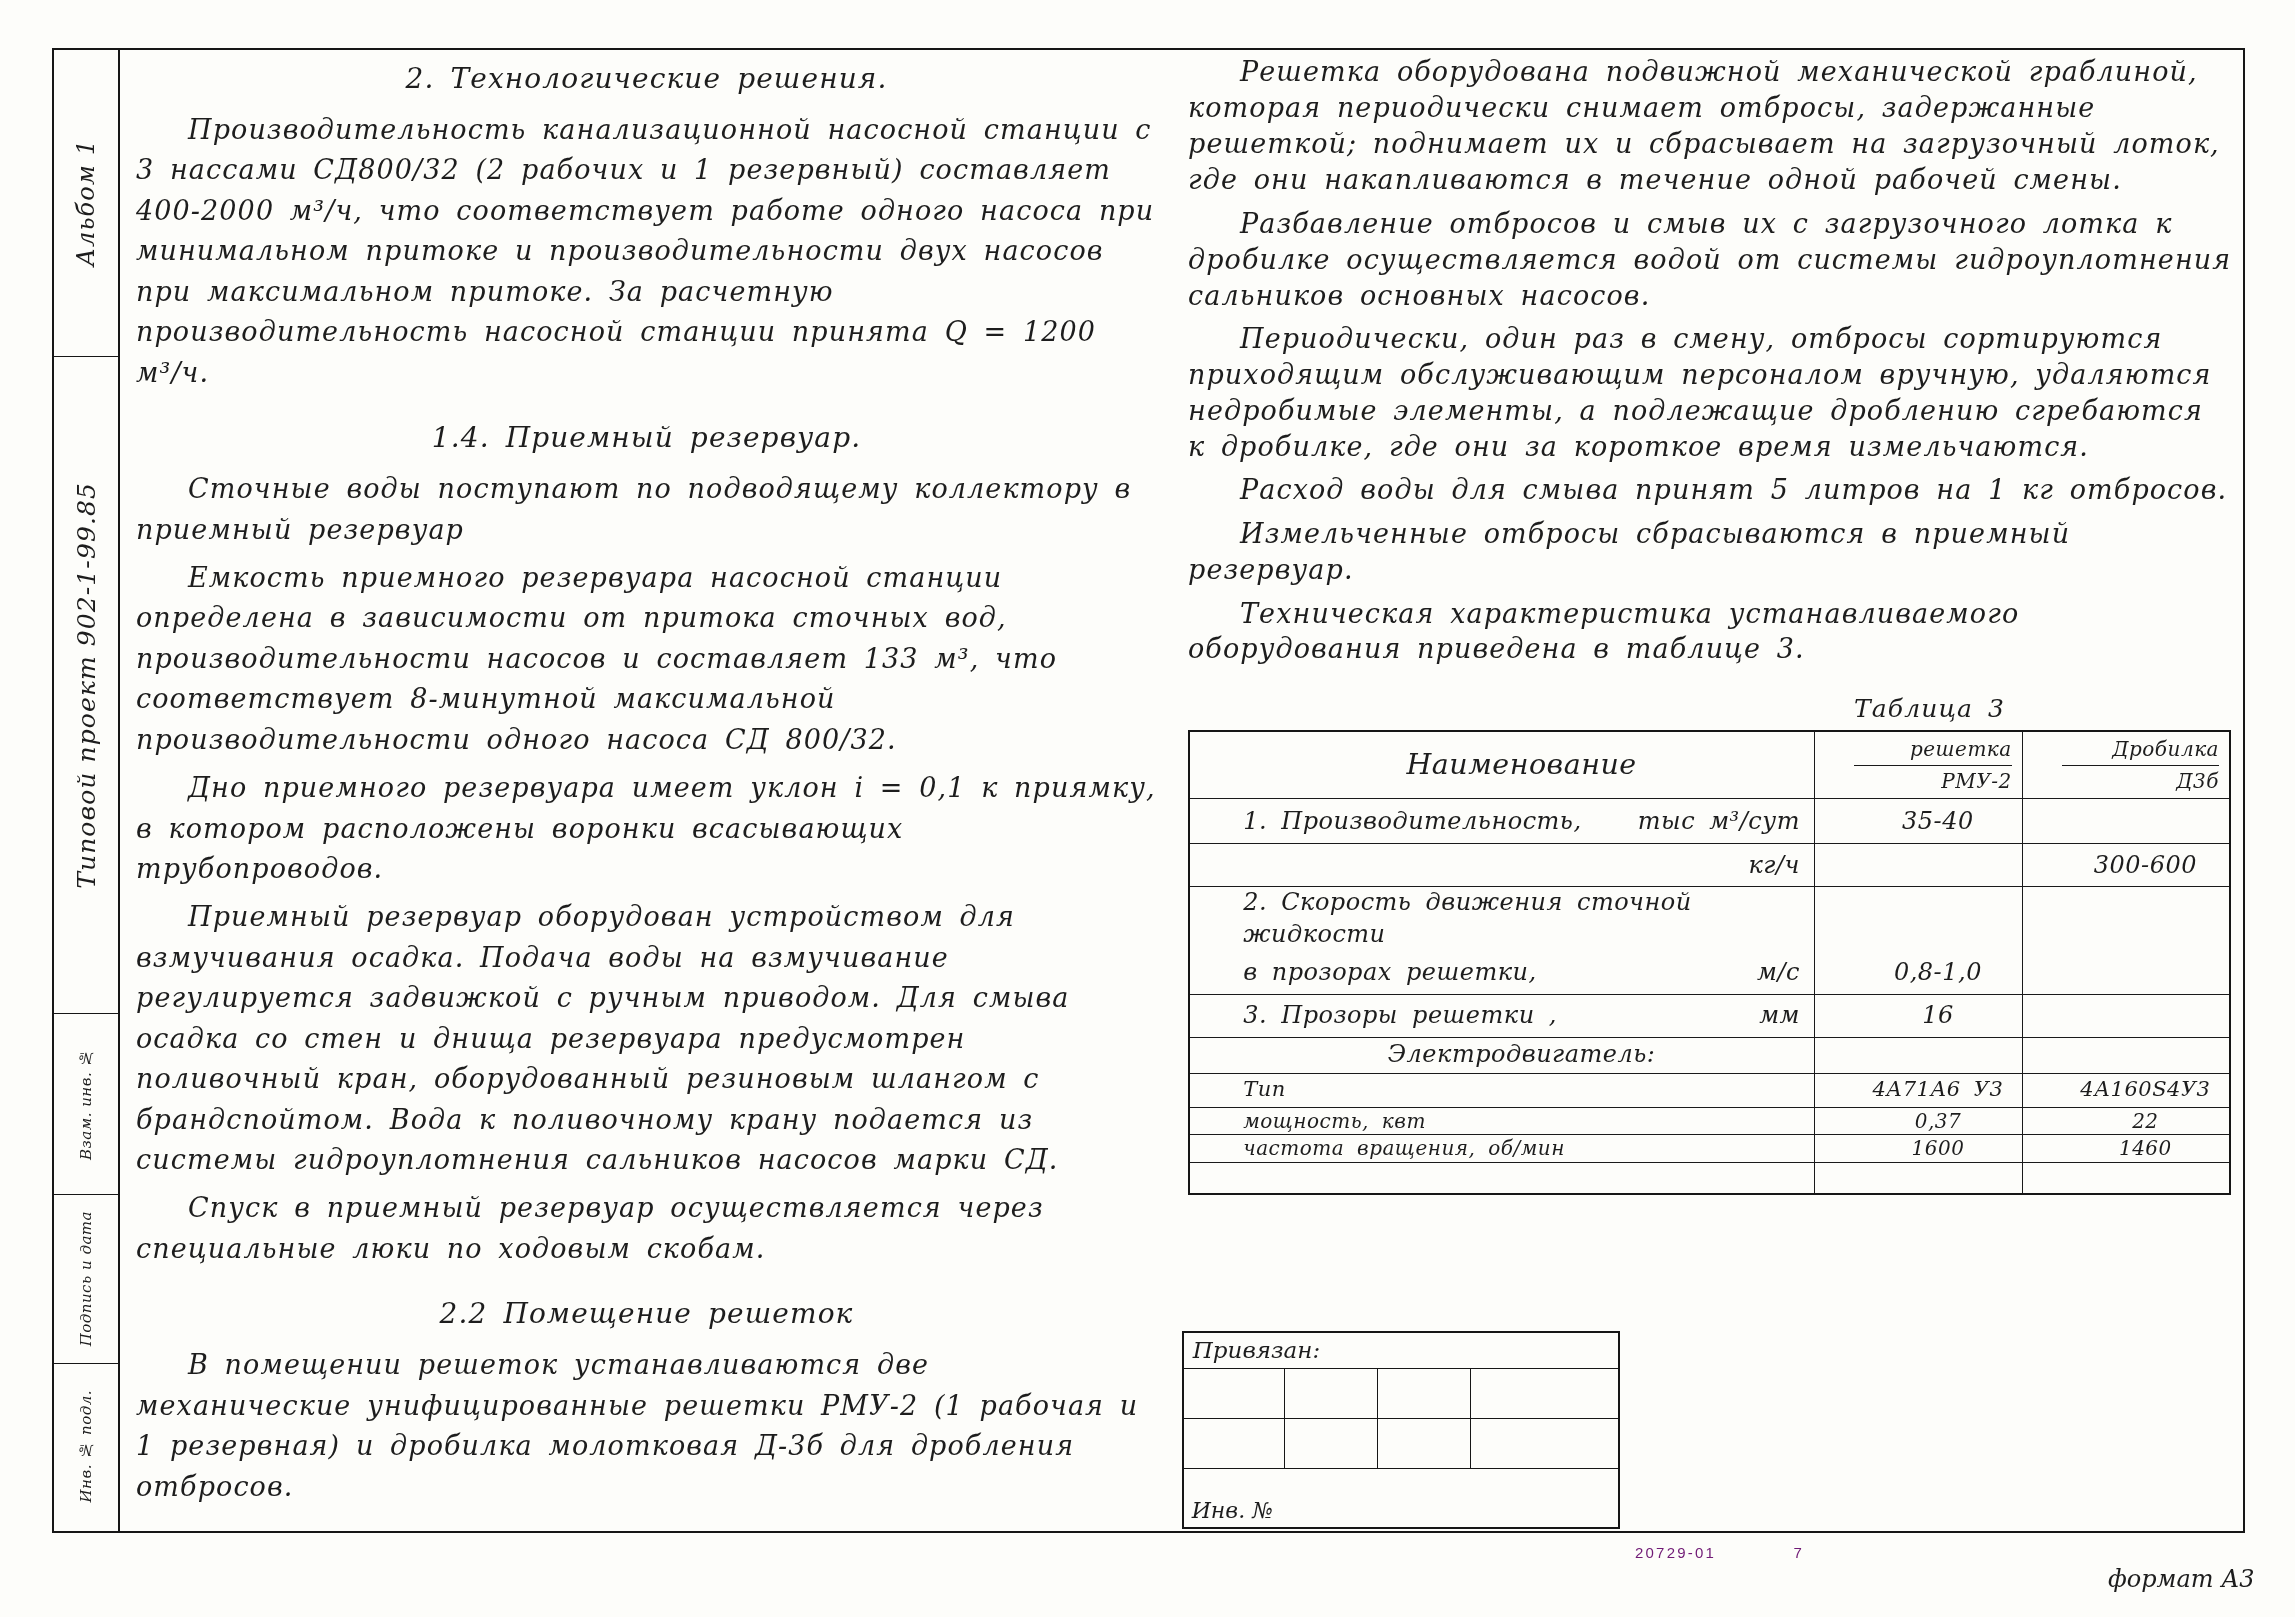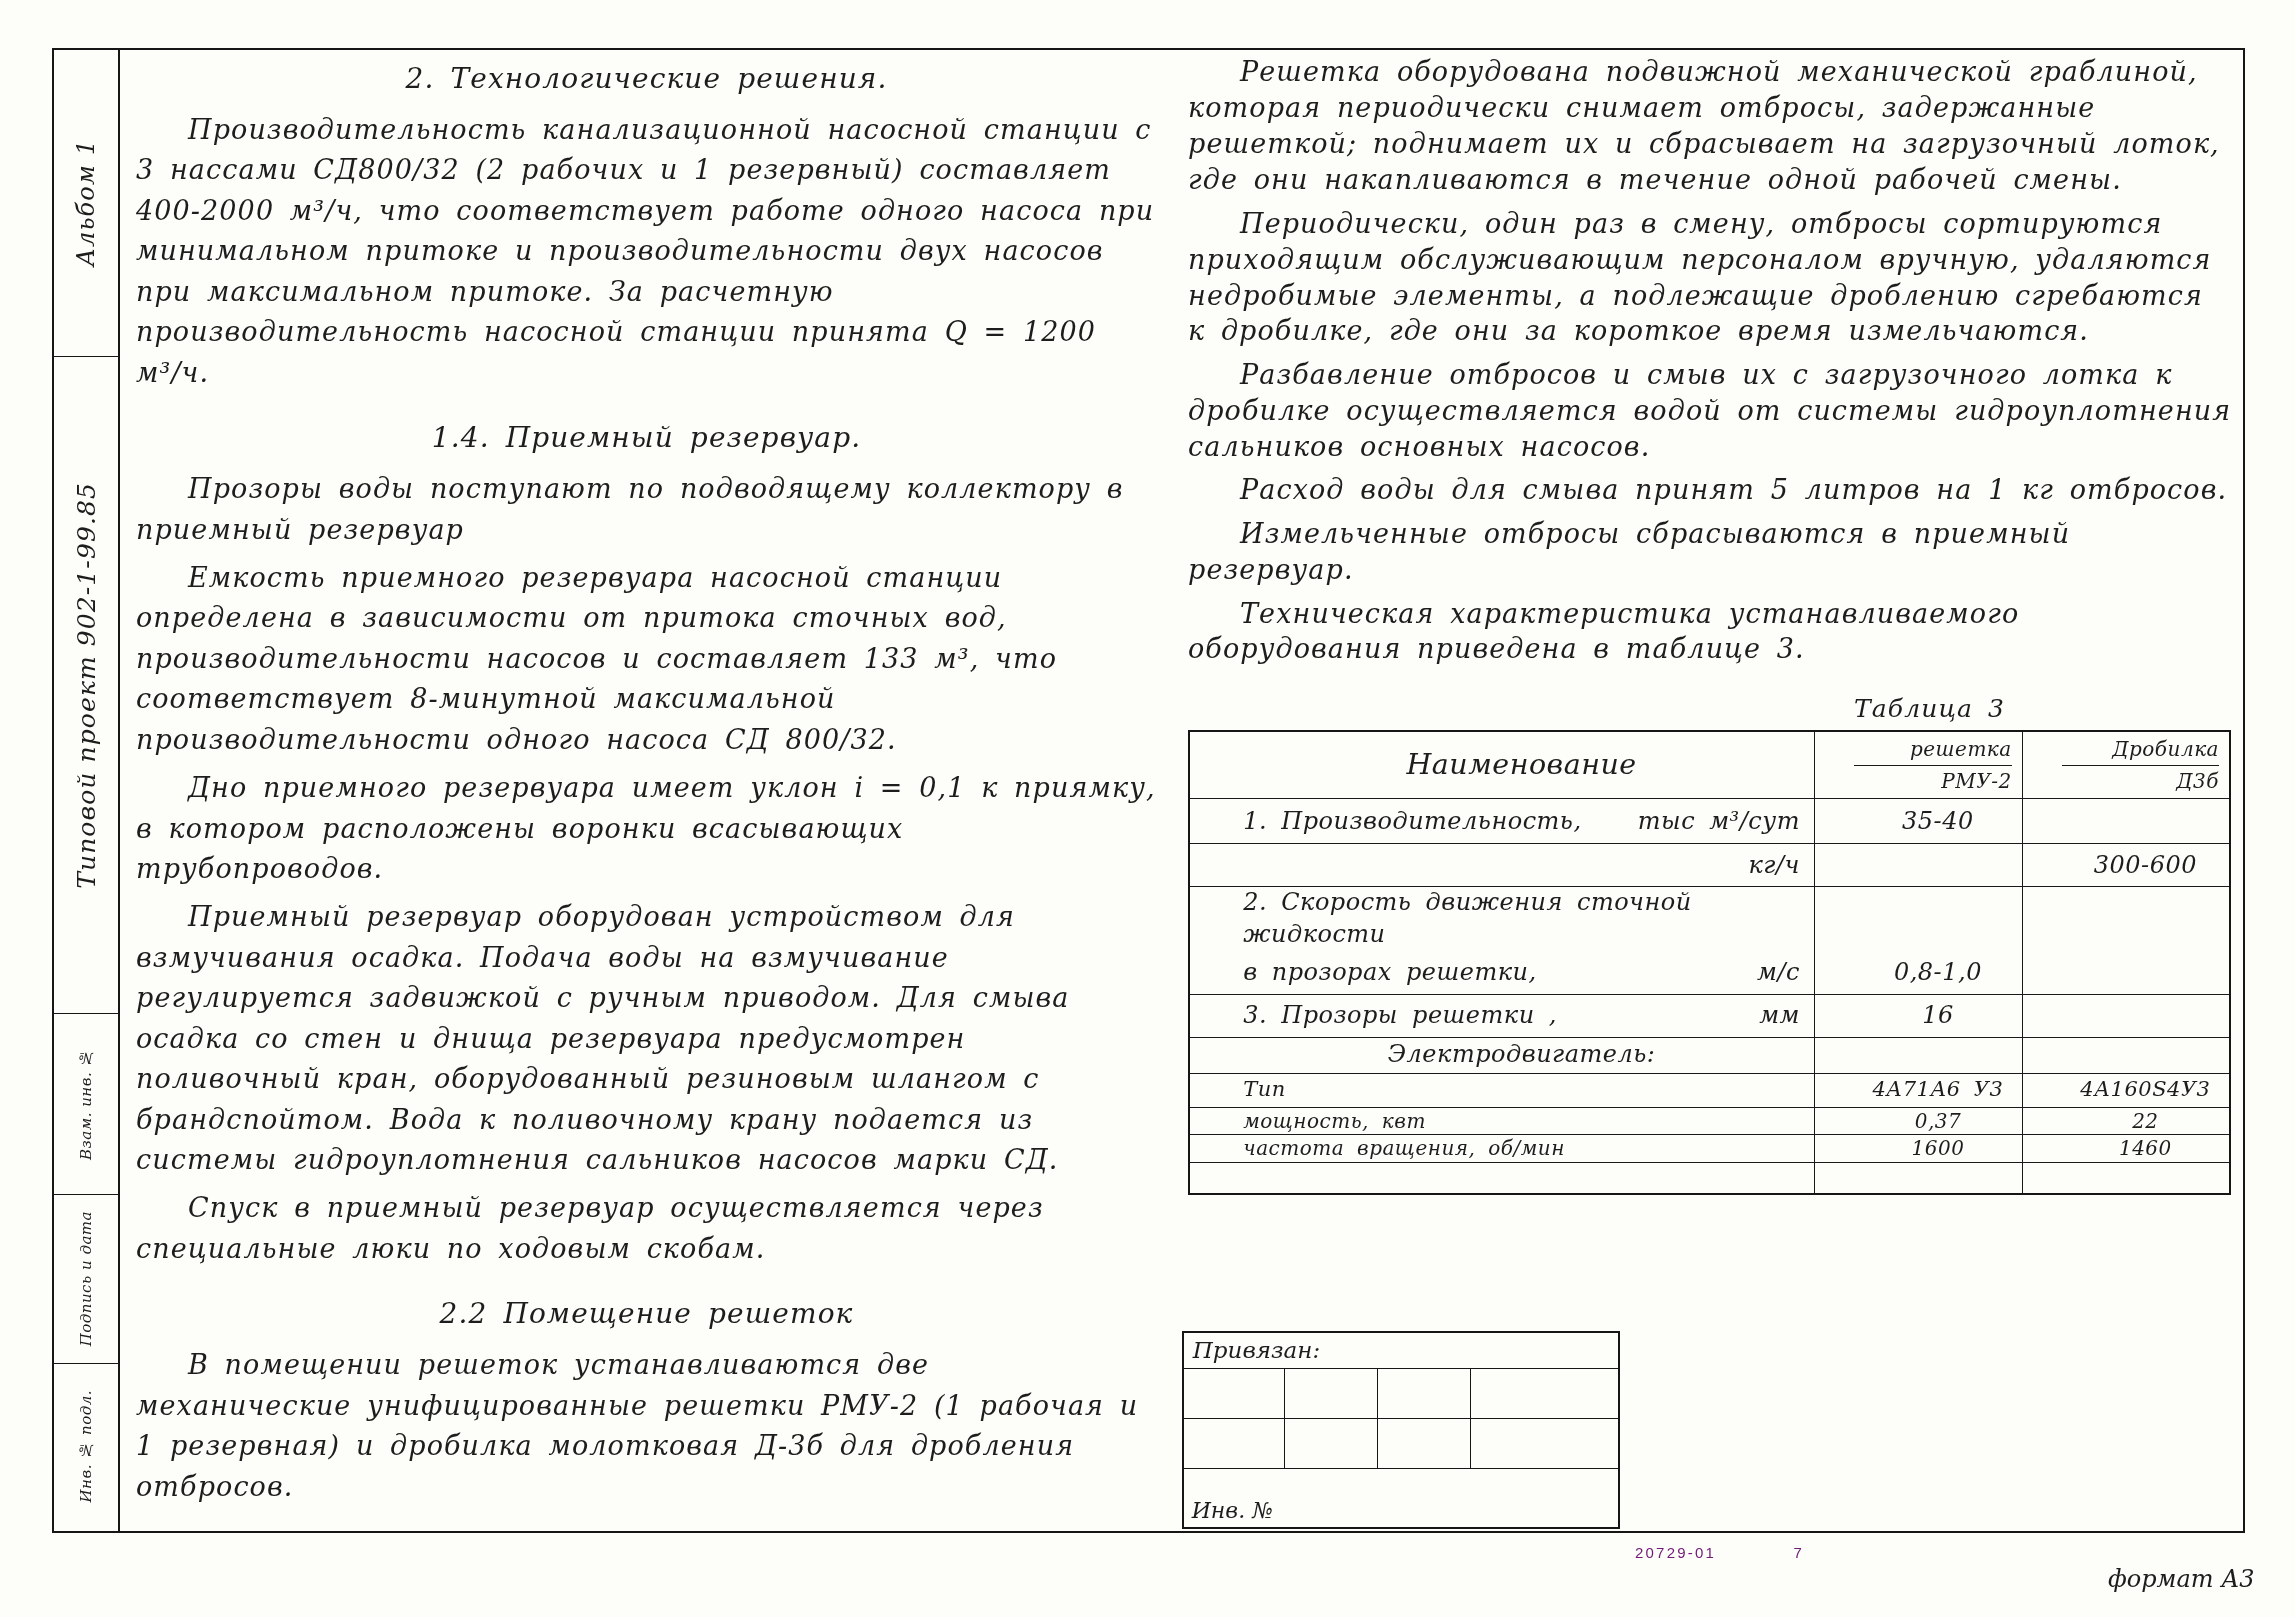--- a/index.html
+++ b/index.html
@@ -200,33 +200,33 @@
       </div>
       <div class="m-cell m-stamp2">
         <span class="vtext">Инв. № подл.</span>
       </div>
     </div>
 
     <div class="col-left">
       <div class="heading">2. Технологические решения.</div>
       <p class="para">Производительность канализационной насосной станции с 3 нассами СД800/32 (2 рабочих и 1 резервный) составляет 400-2000 м³/ч, что соответствует работе одного насоса при минимальном притоке и производительности двух насосов при максимальном притоке. За расчетную производительность насосной станции принята Q = 1200 м³/ч.</p>
       <div class="heading">1.4. Приемный резервуар.</div>
-      <p class="para">Прозоры воды поступают по подводящему коллектору в приемный резервуар</p>
+      <p class="para">Сточные воды поступают по подводящему коллектору в приемный резервуар</p>
       <p class="para">Емкость приемного резервуара насосной станции определена в зависимости от притока сточных вод, производительности насосов и составляет 133 м³, что соответствует 8-минутной максимальной производительности одного насоса СД 800/32.</p>
       <p class="para">Дно приемного резервуара имеет уклон i = 0,1 к приямку, в котором расположены воронки всасывающих трубопроводов.</p>
       <p class="para">Приемный резервуар оборудован устройством для взмучивания осадка. Подача воды на взмучивание регулируется задвижкой с ручным приводом. Для смыва осадка со стен и днища резервуара предусмотрен поливочный кран, оборудованный резиновым шлангом с брандспойтом. Вода к поливочному крану подается из системы гидроуплотнения сальников насосов марки СД.</p>
       <p class="para">Спуск в приемный резервуар осуществляется через специальные люки по ходовым скобам.</p>
       <div class="heading">2.2 Помещение решеток</div>
       <p class="para">В помещении решеток устанавливаются две механические унифицированные решетки РМУ-2 (1 рабочая и 1 резервная) и дробилка молотковая Д-3б для дробления отбросов.</p>
     </div>
 
     <div class="col-right">
       <p class="para">Решетка оборудована подвижной механической граблиной, которая периодически снимает отбросы, задержанные решеткой; поднимает их и сбрасывает на загрузочный лоток, где они накапливаются в течение одной рабочей смены.</p>
+      <p class="para">Разбавление отбросов и смыв их с загрузочного лотка к дробилке осуществляется водой от системы гидроуплотнения сальников основных насосов.</p>
       <p class="para">Периодически, один раз в смену, отбросы сортируются приходящим обслуживающим персоналом вручную, удаляются недробимые элементы, а подлежащие дроблению сгребаются к дробилке, где они за короткое время измельчаются.</p>
-      <p class="para">Разбавление отбросов и смыв их с загрузочного лотка к дробилке осуществляется водой от системы гидроуплотнения сальников основных насосов.</p>
       <p class="para">Расход воды для смыва принят 5 литров на 1 кг отбросов.</p>
       <p class="para">Измельченные отбросы сбрасываются в приемный резервуар.</p>
       <p class="para">Техническая характеристика устанавливаемого оборудования приведена в таблице 3.</p>
 
       <div class="tbl-caption">Таблица 3</div>
 
       <table class="t3">
         <colgroup>
           <col style="width:627px">
             <col style="width:208px">

